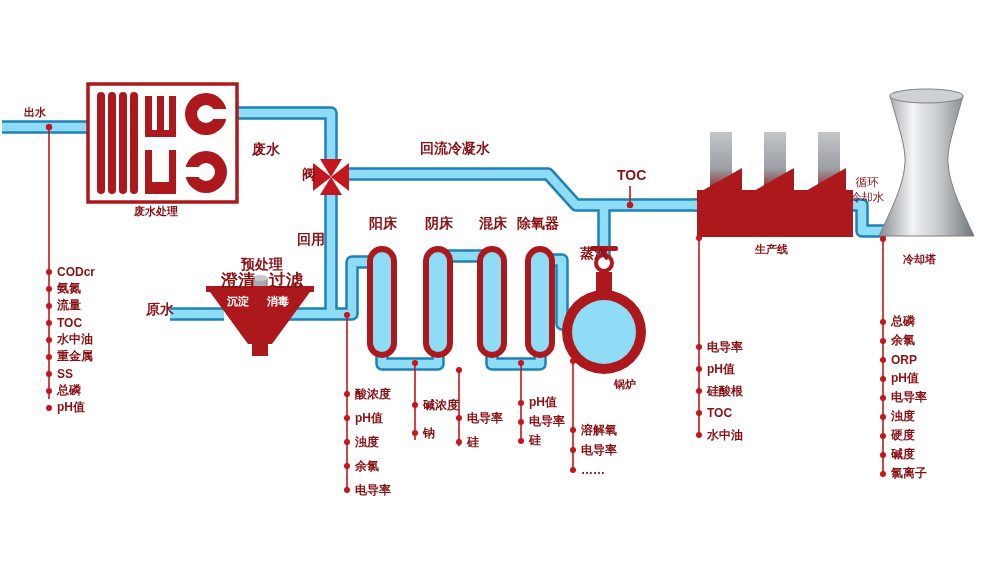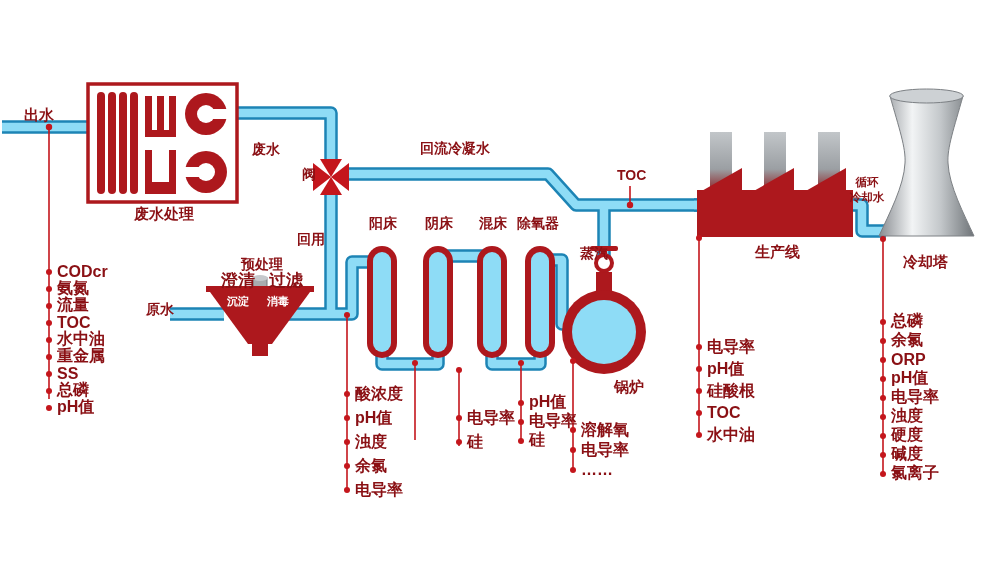--- a/index.html
+++ b/index.html
@@ -14,28 +14,28 @@
   .stage{position:relative;width:1000px;height:564px;background:#ffffff;overflow:hidden;}
   .stage svg{position:absolute;left:0;top:0;width:1000px;height:564px;}
   .pipecase use{stroke:var(--pipe-casing);stroke-width:13.5;fill:none;stroke-linejoin:round;}
   .pipecore use{stroke:var(--pipe-core);stroke-width:8.5;fill:none;stroke-linejoin:round;}
   .f-red{fill:var(--red);}
   .f-red2{fill:var(--line-red);}
   .f-core{fill:var(--pipe-core);}
   .redline-g line{stroke:var(--line-red);stroke-width:1.6;}
   .redline-g circle{fill:var(--line-red);}
   .label{position:absolute;color:var(--label);font-weight:bold;font-size:14px;white-space:nowrap;line-height:1.15;}
-  .label.big{font-size:15px;}
+  .label.big{font-size:11px;}
   .label.small{font-size:17px;}
   .label.white{color:#ffffff;font-size:11px;}
-  .vlabel{position:absolute;width:48px;text-align:center;color:var(--label);font-weight:bold;font-size:11.5px;line-height:1.3;}
+  .vlabel{position:absolute;width:48px;text-align:center;color:var(--label);font-weight:normal;font-size:11.5px;line-height:1.3;}
   .param-list{position:absolute;}
   .param-item{display:flex;align-items:center;height:var(--gap,20px);}
   .dot{width:6px;height:6px;border-radius:50%;background:var(--line-red);margin-right:5px;flex:none;}
-  .param-label{color:var(--label);font-weight:bold;font-size:16px;white-space:nowrap;}
+  .param-label{color:var(--label);font-weight:bold;font-size:12px;white-space:nowrap;}
 </style>
 </head>
 <body>
 
 <div class="stage">
 
   <svg viewBox="0 0 1000 564">
     <defs>
       <linearGradient id="towerGrad" x1="0" y1="0" x2="1" y2="0">
         <stop offset="0" stop-color="#878b90"></stop>
@@ -266,20 +266,32 @@
         <span class="dot"></span>
         <span class="param-label">余氯</span>
       </div>
 
       <div class="param-item">
         <span class="dot"></span>
         <span class="param-label">电导率</span>
       </div>
     </div>
 
+  <div class="param-list" style="left:412px;top:391px;--gap:28px">
+
+      <div class="param-item">
+        <span class="dot"></span>
+        <span class="param-label">碱浓度</span>
+      </div>
+
+      <div class="param-item">
+        <span class="dot"></span>
+        <span class="param-label">钠</span>
+      </div>
+    </div>
 
   <div class="param-list" style="left:456px;top:406px;--gap:24px">
 
       <div class="param-item">
         <span class="dot"></span>
         <span class="param-label">电导率</span>
       </div>
 
       <div class="param-item">
         <span class="dot"></span>

